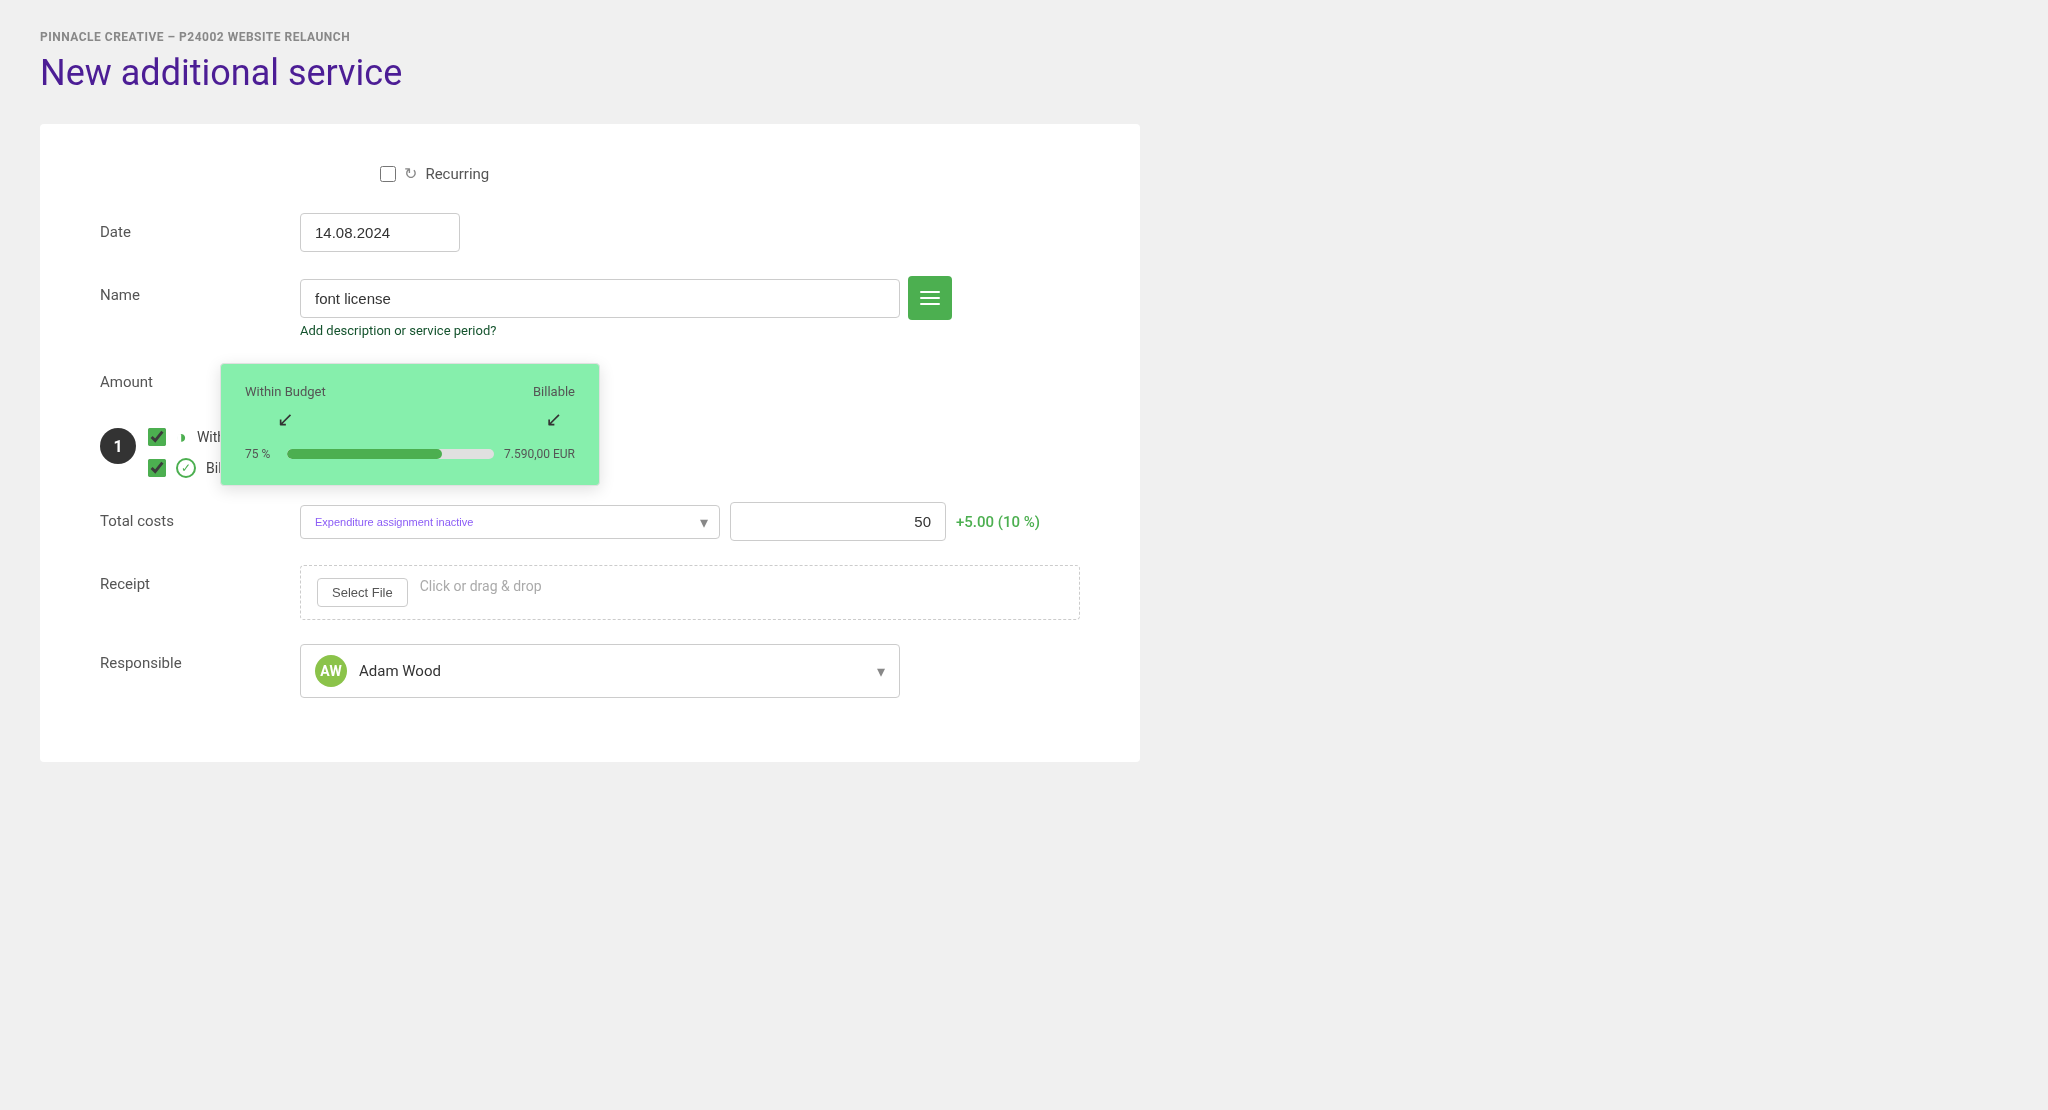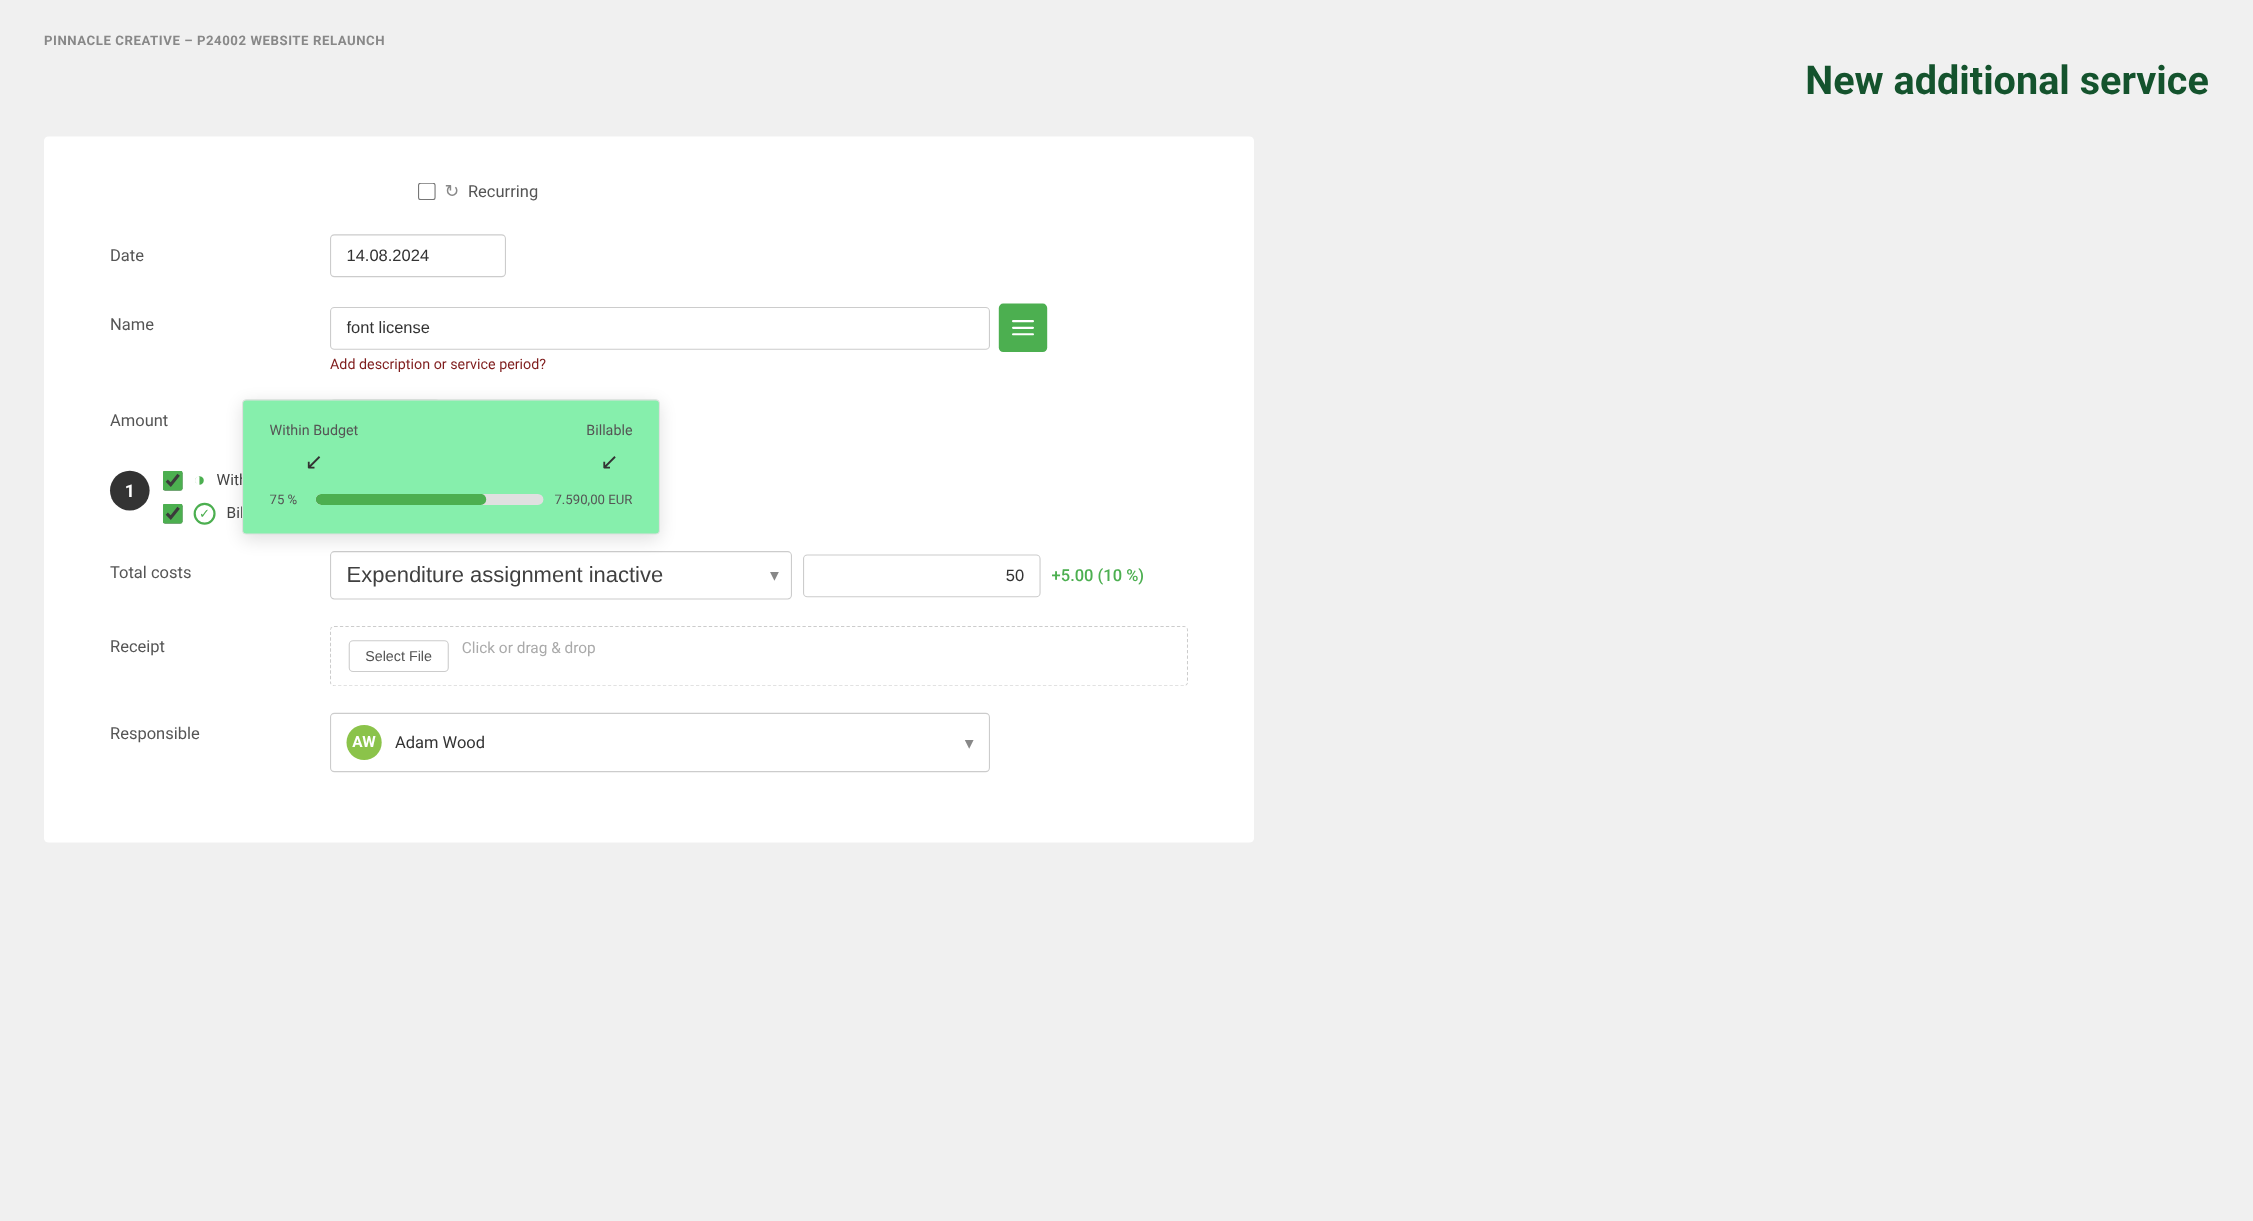--- a/index.html
+++ b/index.html
@@ -12,24 +12,23 @@
     .breadcrumb {
       font-size: 12px;
       color: #888;
       text-transform: uppercase;
       letter-spacing: 0.5px;
       margin-bottom: 8px;
       font-weight: bold;
     }
     .page-title {
       font-size: 36px;
-      font-weight: 700;
-      color: #14532d;
+      font-weight: 400;
+      color: #4c1d95;
       margin-bottom: 30px;
-      text-align: right;
     }
     .form-card {
       background: #fff;
       border-radius: 4px;
       padding: 40px 60px;
       max-width: 1100px;
     }
     .recurring-row {
       display: flex;
       align-items: center;
@@ -100,21 +99,21 @@
       width: 44px;
       height: 44px;
       cursor: pointer;
       display: flex;
       align-items: center;
       justify-content: center;
       color: white;
       font-size: 18px;
     }
     .add-desc-link {
-      color: #7f1d1d;
+      color: #14532d;
       font-size: 13px;
       text-decoration: none;
       cursor: pointer;
       display: inline-block;
       margin-top: 0;
       text-align: right;
     }
     .amount-row {
       display: flex;
       align-items: center;
@@ -240,22 +239,22 @@
     .total-costs-fields {
       display: flex;
       align-items: center;
       gap: 10px;
     }
     .expenditure-select {
       width: 420px;
       padding: 10px 40px 10px 14px;
       border: 1px solid #ccc;
       border-radius: 4px;
-      font-size: 20px;
-      color: #404040;
+      font-size: 11px;
+      color: #8b5cf6;
       appearance: none;
       background: white;
       cursor: pointer;
       outline: none;
     }
     .select-wrap {
       position: relative;
     }
     .select-chevron {
       position: absolute;

